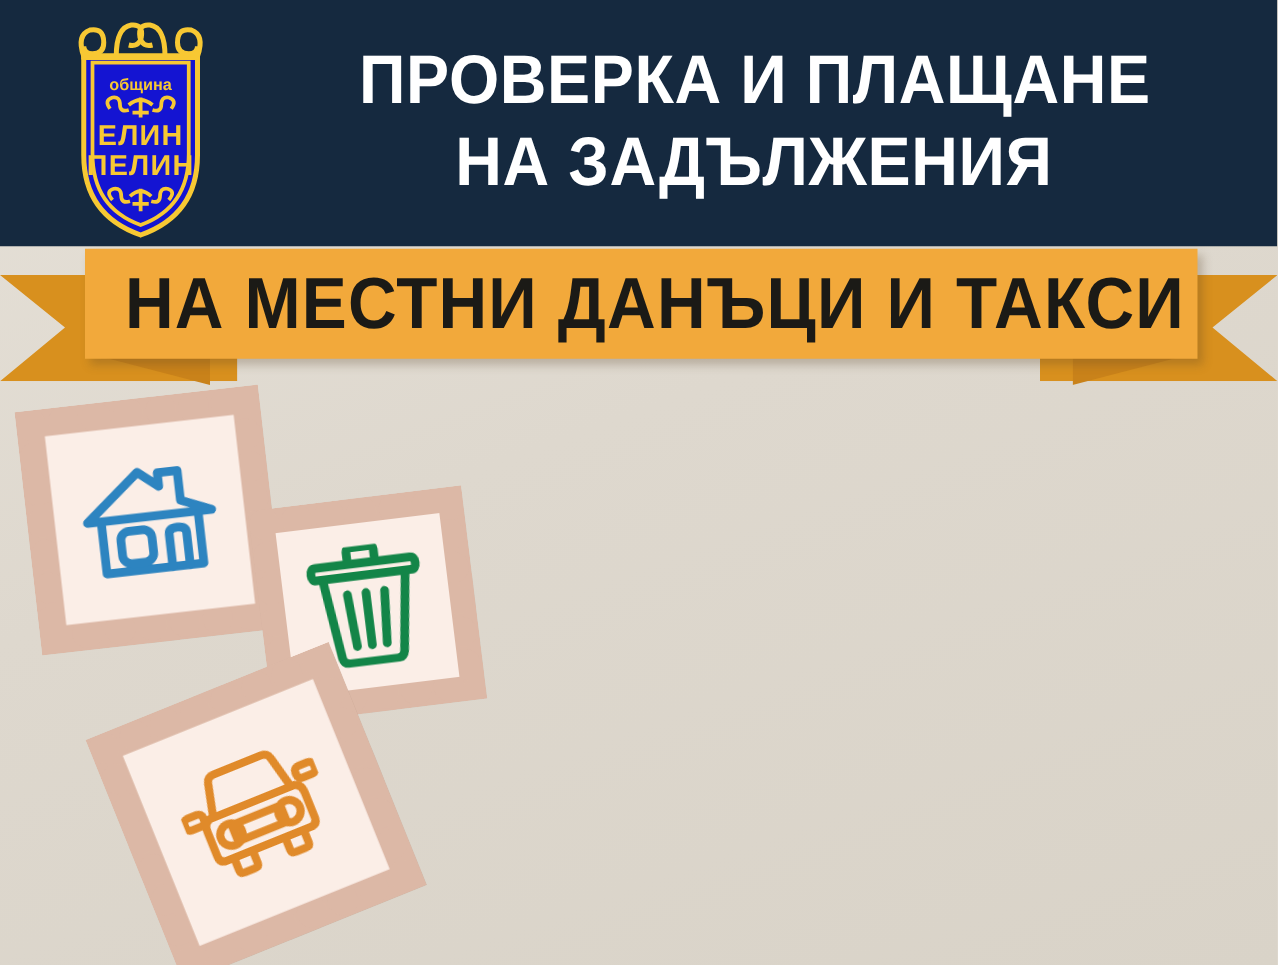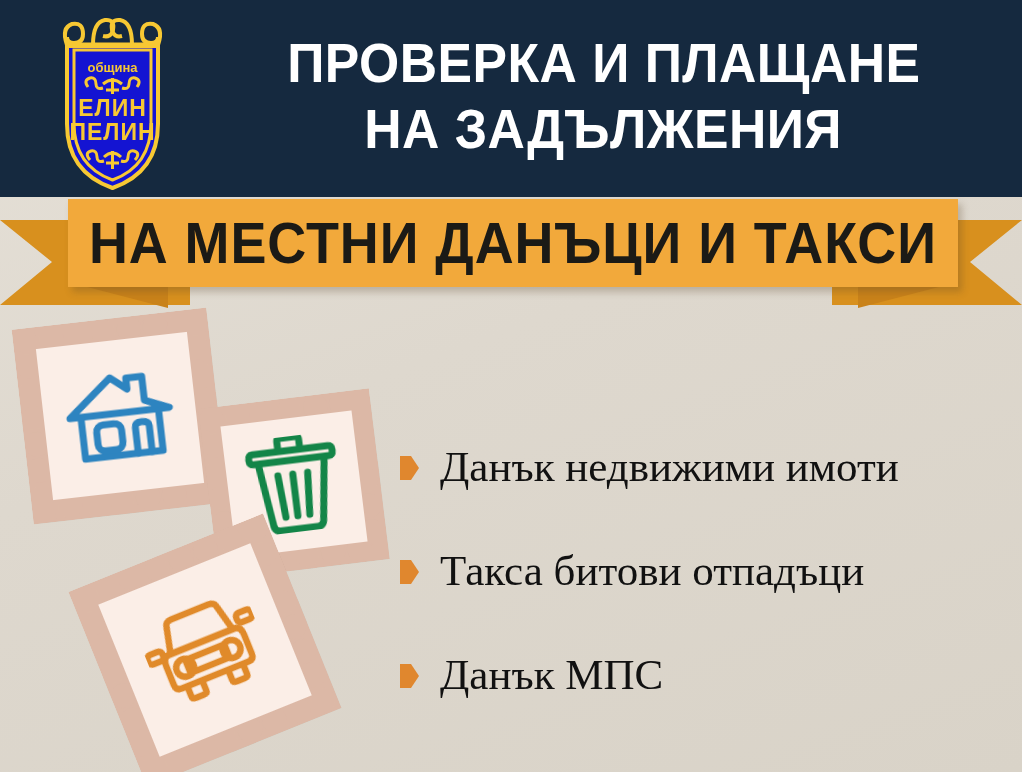--- a/index.html
+++ b/index.html
@@ -62,21 +62,21 @@
   }
   .ribbon-fold-right{
     position:absolute;right:64px;top:86px;width:100px;height:26px;
     background:#c9821a;
     clip-path:polygon(0 0, 100px 0, 0 26px);
   }
   .ribbon-main{
     position:absolute;left:68px;top:3px;width:890px;height:88px;
     background:#f2a93b;
     box-shadow:4px 5px 7px rgba(90,70,40,0.28);
-    display:flex;align-items:center;justify-content:center;
+    display:flex;align-items:center;
   }
   .ribbon-text{
     color:#1b1a16;
     font-family:"Liberation Sans", sans-serif;
     font-weight:bold;
     font-size:58px;
     line-height:60px;
     letter-spacing:1px;
     white-space:nowrap;
     transform:scaleX(0.93);
@@ -246,32 +246,14 @@
           <rect x="47" y="47" width="42" height="14" rx="2" transform="translate(-11,0)"></rect>
           <rect x="1" y="29" width="16" height="10" rx="4"></rect>
           <rect x="99" y="23" width="16" height="10" rx="4"></rect>
           <path d="M28 73 L28 83 Q28 86 32 86 L40 86 Q44 86 44 83 L44 73"></path>
           <path d="M72 73 L72 83 Q72 86 76 86 L84 86 Q88 86 88 83 L88 73"></path>
         </g>
       </svg>
     </div>
   </div>
 
-  <div class="tax-list">
-
-    <div class="tax-item">
-      <span class="bullet"></span>
-      <span class="tax-label">Данък недвижими имоти</span>
-    </div>
-
-    <div class="tax-item">
-      <span class="bullet"></span>
-      <span class="tax-label">Такса битови отпадъци</span>
-    </div>
-
-    <div class="tax-item">
-      <span class="bullet"></span>
-      <span class="tax-label">Данък МПС</span>
-    </div>
-
-  </div>
 
 </div>
 
 </body></html>

